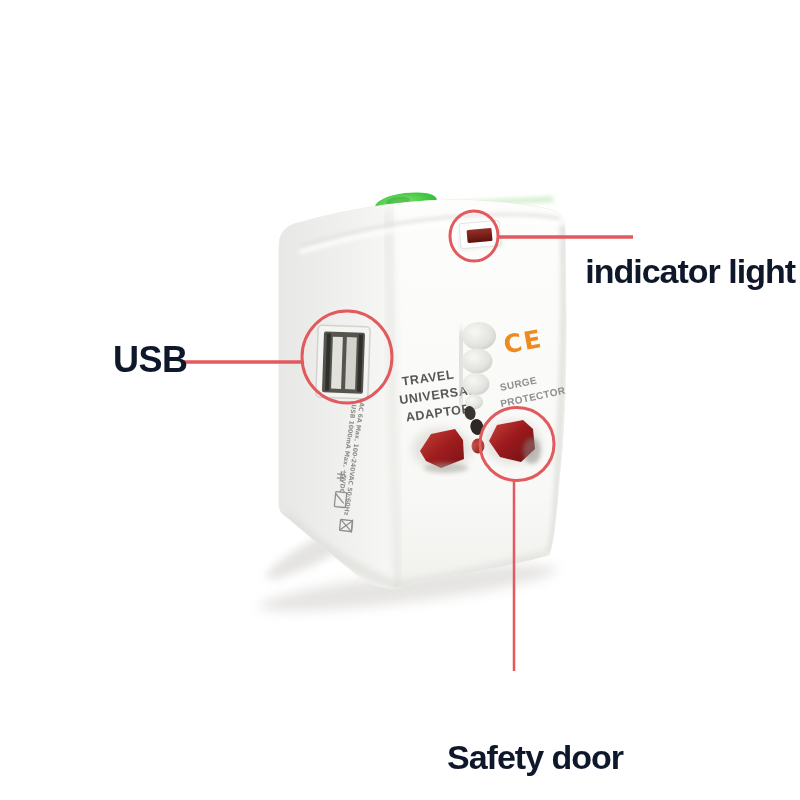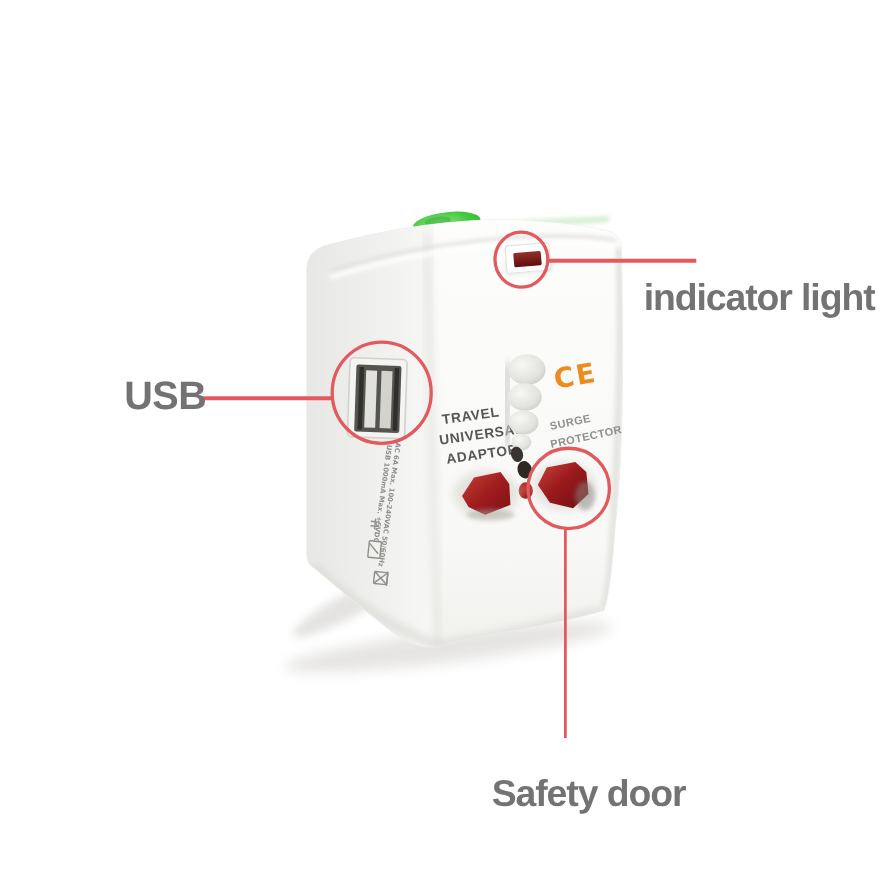--- a/index.html
+++ b/index.html
@@ -1,22 +1,22 @@
 <!DOCTYPE html>
 <html><head>
 <meta charset="utf-8">
 <style>
   html,body{margin:0;padding:0;background:#ffffff;}
   #scene{position:relative;width:800px;height:800px;background:#ffffff;overflow:hidden;
          font-family:"Liberation Sans",sans-serif;}
   #product-svg{position:absolute;left:0;top:0;}
-  .callout-label{position:absolute;color:#737373;font-weight:700;white-space:nowrap;}
+  .callout-label{position:absolute;color:#0f172a;font-weight:700;white-space:nowrap;}
   #label-indicator{right:5px;top:251px;font-size:34px;line-height:40px;letter-spacing:-1px;text-align:right;}
   #label-usb{left:113px;top:340px;font-size:36px;line-height:40px;letter-spacing:-0.5px;}
-  #label-safety{left:447px;top:702px;width:172px;text-align:center;font-size:34px;line-height:40px;letter-spacing:-1px;}
+  #label-safety{left:447px;top:737px;width:172px;text-align:center;font-size:34px;line-height:40px;letter-spacing:-1px;}
 </style>
 </head>
 <body>
 
 <div id="scene">
 
   <svg id="product-svg" width="800" height="800" viewBox="0 0 800 800">
     <defs>
       <filter id="b2" x="-40%" y="-40%" width="180%" height="180%">
           <feGaussianBlur stdDeviation="2"></feGaussianBlur>

